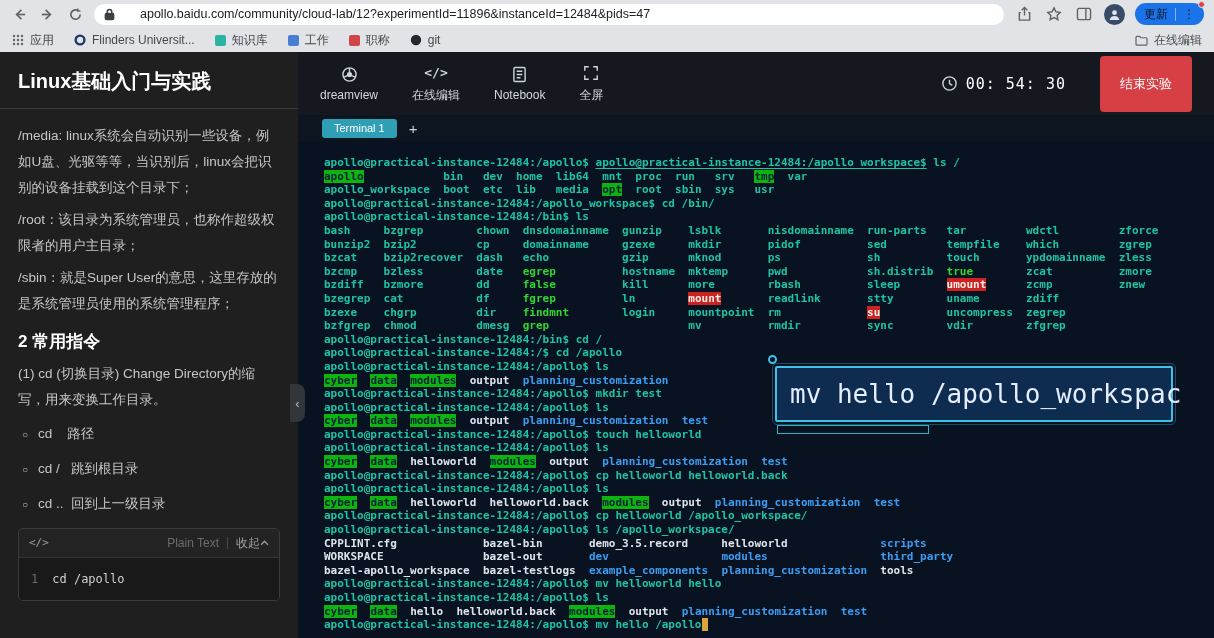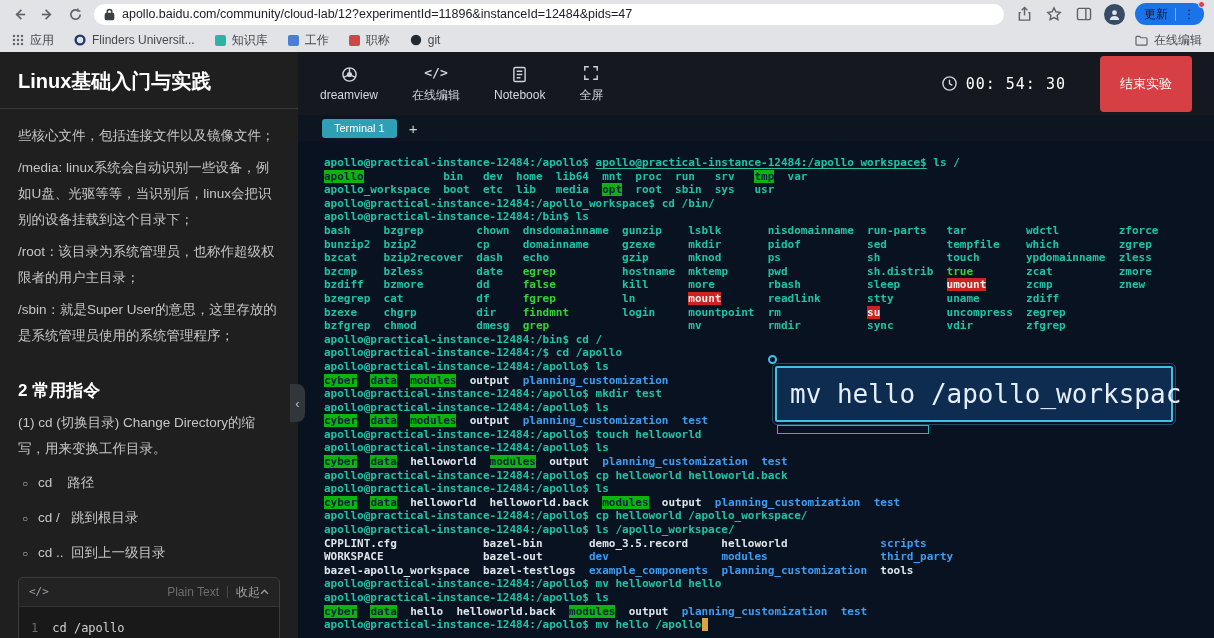--- a/index.html
+++ b/index.html
@@ -2,21 +2,21 @@
 <html><head>
 <meta charset="utf-8">
 <style>
   * { margin:0; padding:0; box-sizing:border-box; }
   html,body { width:1214px; height:638px; overflow:hidden; background:#0d1520; font-family:"Liberation Sans", sans-serif; }
 
   
   .browser { height:52px; background:#e1e3e6; }
   .addr-row { height:28px; display:flex; align-items:center; padding:0 10px; gap:10px; }
   .nav-ic { width:18px; height:18px; display:flex; align-items:center; justify-content:center; color:#5f6368; cursor:pointer; flex:0 0 auto; }
-  .addr-pill { flex:1; height:21px; background:#fff; border-radius:12px; display:flex; align-items:center; padding:0 10px; gap:7px; }
+  .addr-pill { flex:1; height:21px; background:#fff; border-radius:12px; display:flex; align-items:center; padding:0 10px; gap:25px; }
   .url-text { font-size:12.5px; color:#202124; white-space:nowrap; overflow:hidden; }
   .right-ic { width:20px; height:18px; display:flex; align-items:center; justify-content:center; color:#5f6368; flex:0 0 auto; }
   .avatar { width:21px; height:21px; border-radius:50%; background:#384b66; display:flex; align-items:center; justify-content:center; flex:0 0 auto; }
   .update-btn { position:relative; height:22px; background:#1a73e8; border:none; border-radius:12px; color:#0f172a; font-size:12px; display:flex; align-items:center; gap:7px; padding:0 9px; cursor:pointer; flex:0 0 auto; font-family:inherit; }
   .update-btn .sep { width:1px; height:13px; background:rgba(255,255,255,.45); }
   .update-btn .dots { font-size:12px; letter-spacing:0; }
   .update-btn .badge { position:absolute; top:-2px; right:-1px; width:7px; height:7px; border-radius:50%; background:#e04040; border:1px solid #e1e3e6; }
 
   .bm-row { height:24px; display:flex; align-items:center; padding:0 12px; gap:20px; font-size:12px; color:#45494d; }
   .bm-item { display:flex; align-items:center; gap:6px; cursor:pointer; white-space:nowrap; }
@@ -24,21 +24,21 @@
   .bm-spacer { flex:1; }
 
   
   .app { display:flex; height:586px; position:relative; }
 
   
   .sidebar { width:298px; background:#1f1f1f; color:#c6c6c6; overflow:hidden; position:relative; flex:0 0 auto; }
   .s-title { font-size:20px; font-weight:bold; color:#ffffff; padding:16px 18px 13px; border-bottom:1px solid #3a3a3a; }
   .s-body { padding:8px 18px 0; font-size:13.5px; line-height:26px; }
   .s-body p { margin:6px 0; }
-  .s-h2 { font-size:17px; font-weight:bold; color:#fff; margin:29px 0 6px; }
+  .s-h2 { font-size:17px; font-weight:bold; color:#fff; margin:12px 0 6px; }
   .bullet { display:flex; align-items:baseline; margin:8px 0 8px 4px; white-space:pre; }
   .bullet .dot { font-size:10px; margin-right:10px; color:#bdbdbd; }
   .codeblock { border:1px solid #3c3c3c; border-radius:5px; background:#232323; margin:10px 0 12px; overflow:hidden; }
   .cb-head { height:28px; display:flex; align-items:center; padding:0 10px; gap:8px; color:#8a8a8a; font-size:12px; }
   .cb-code-ic { font-family:"DejaVu Sans Mono", monospace; font-size:11px; color:#9aa0a6; }
   .cb-right { margin-left:auto; display:flex; align-items:center; gap:8px; }
   .cb-lang { color:#6d6d6d; }
   .cb-div { width:1px; height:12px; background:#474747; }
   .cb-fold { display:flex; align-items:center; gap:0; color:#a3a3a3; cursor:pointer; }
   .cb-body { background:#191919; border-top:1px solid #343434; padding:8px 12px; font-family:"DejaVu Sans Mono", monospace; font-size:12px; color:#d0d0d0; display:flex; gap:14px; }
@@ -189,21 +189,20 @@
       <span>在线编辑</span>
     </span>
   </div>
 </div>
 
 <div class="app">
 
   <aside class="sidebar">
     <div class="s-title">Linux基础入门与实践</div>
     <div class="s-body">
-      <p>些核心文件，包括连接文件以及镜像文件；</p>
       <p>/media: linux系统会自动识别一些设备，例如U盘、光驱等等，当识别后，linux会把识别的设备挂载到这个目录下；</p>
       <p>/root：该目录为系统管理员，也称作超级权限者的用户主目录；</p>
       <p>/sbin：就是Super User的意思，这里存放的是系统管理员使用的系统管理程序；</p>
       <div class="s-h2">2 常用指令</div>
       <p>(1) cd (切换目录) Change Directory的缩写，用来变换工作目录。</p>
       <div class="bullet"><span class="dot">○</span><span>cd    路径</span></div>
       <div class="bullet"><span class="dot">○</span><span>cd /   跳到根目录</span></div>
       <div class="bullet"><span class="dot">○</span><span>cd ..  回到上一级目录</span></div>
 
       <div class="codeblock">

